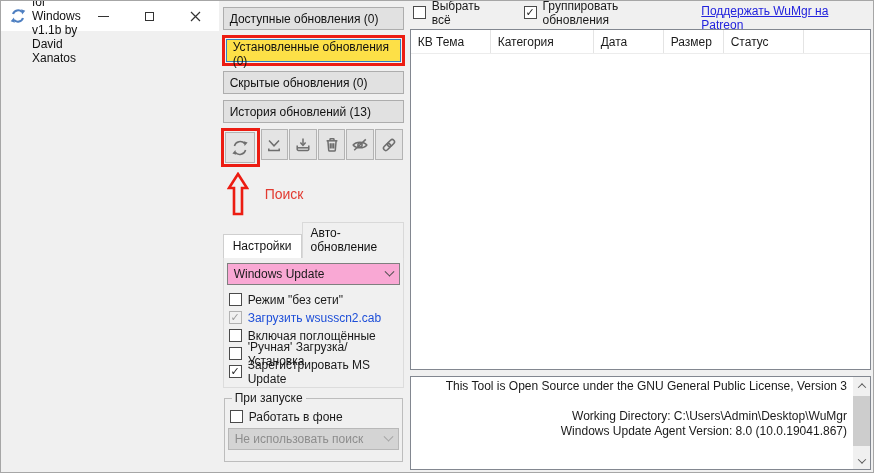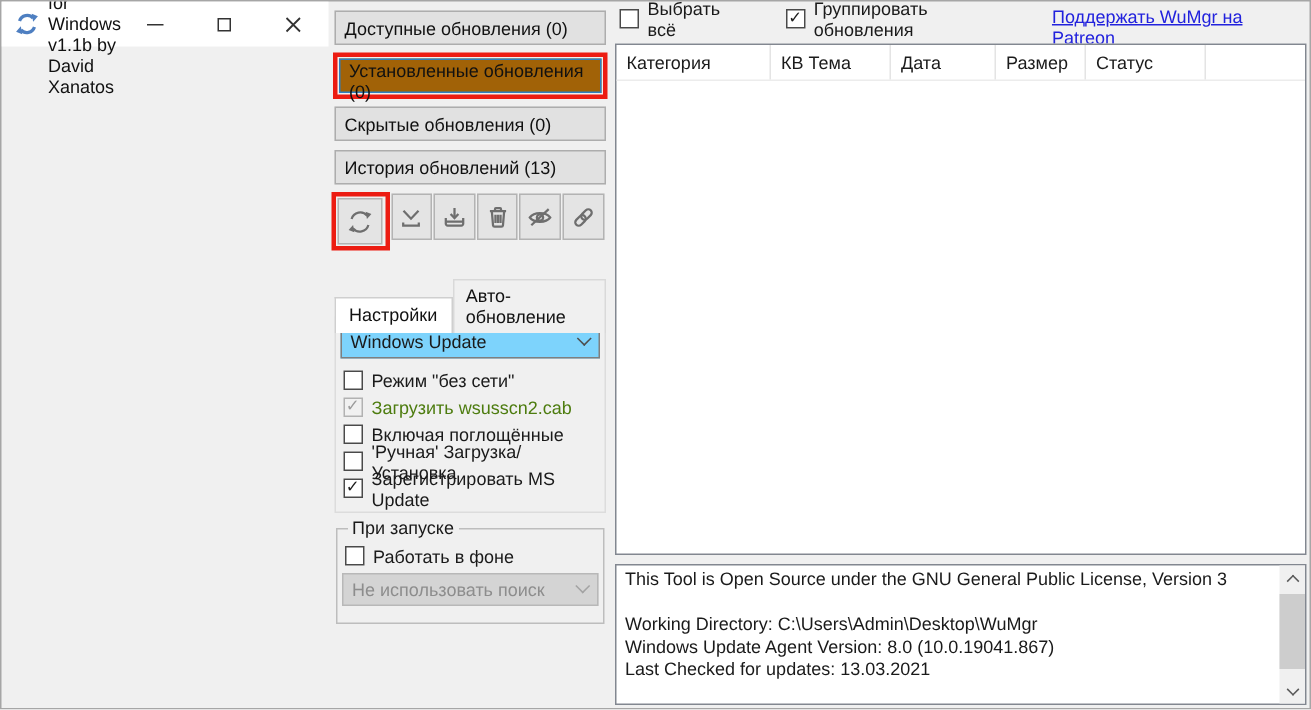--- a/index.html
+++ b/index.html
@@ -19,54 +19,54 @@
 
   
   .content { flex:1; display:flex; min-height:0; }
   .sidebar { width:188px; flex:0 0 188px; padding:6px 3px 2px 4px; overflow:hidden; }
   .main { flex:1; display:flex; flex-direction:column; padding:3px 2px 2px 3px; min-width:0; }
 
   
   .nav-btn { display:block; width:100%; height:23px; background:#e1e1e1; border:1px solid #adadad;
              font:12px "Liberation Sans",sans-serif; text-align:left; padding:0 6px; color:#111;
              margin-bottom:6px; }
-  .nav-btn.selected { background:#a16207; border-color:#2d7fc1; }
+  .nav-btn.selected { background:#fde047; border-color:#2d7fc1; }
   .red-frame { border:3px solid #ec1c12; padding:1px; margin:-1px -1px 5px -1px; }
   .red-frame .nav-btn { margin-bottom:0; }
 
   
   .toolbar { display:flex; align-items:flex-start; margin-top:0; height:41px; }
   .tool-btn { width:30px; height:31px; background:#e4e4e4; border:1px solid #b3b3b3;
               display:flex; align-items:center; justify-content:center; margin-right:1px; }
   .red-frame-sq { border:3px solid #ec1c12; padding:1px; margin:-1px 1px 0 -2px; }
   .tool-btn svg { stroke:#6e6e6e; fill:none; stroke-width:1.5; }
 
   
   .search-note { height:44px; display:flex; align-items:center; margin:2px 0 0 4px; }
   .search-note .label { color:#e23a30; font-size:14px; margin-left:16px; }
 
   
   .tabs { display:flex; align-items:flex-end; margin-top:5px; }
   .tab { padding:3px 8px 4px; border:1px solid #d9d9d9; border-bottom:none; background:#f0f0f0;
-         color:#111; position:relative; top:11px; }
+         color:#111; position:relative; top:1px; }
   .tab.active { background:#ffffff; padding:4px 9px 5px; border-color:#cfcfcf; z-index:2; }
   .tabpanel { border:1px solid #dcdcdc; padding:5px 3px 6px 3px; background:#f0f0f0; }
 
-  .combo { height:22px; background:#7dd3fc; border:1px solid #7f7f7f; display:flex;
+  .combo { height:22px; background:#f9a8d4; border:1px solid #7f7f7f; display:flex;
            align-items:center; padding:0 6px; justify-content:space-between; margin-bottom:6px; }
   .combo .chev { width:7px; height:7px; border-right:1.4px solid #4d4d4d; border-bottom:1.4px solid #4d4d4d;
                  transform:rotate(45deg) translate(-2px,-2px); }
   .combo.disabled { background:#d4d4d4; border-color:#b8b8b8; color:#8d8d8d; }
   .combo.disabled .chev { border-color:#a3a3a3; }
 
   .chk-row { display:flex; align-items:center; height:17px; margin:0 0 1px 2px; }
   .checkbox { width:13px; height:13px; background:#fff; border:1px solid #4a4a4a; margin-right:6px;
               font-size:11px; line-height:11px; text-align:center; color:#1c1c1c; flex:0 0 13px; }
   .chk-row.disabled .checkbox { border-color:#b2b2b2; background:#f1f1f1; color:#9c9c9c; }
-  .chk-row.disabled .chk-label { color:#4d7c0f; }
+  .chk-row.disabled .chk-label { color:#1d4ed8; }
 
   .groupbox { border:1px solid #bdbdbd; margin:10px 1px 0 1px; padding:3px 3px 6px 3px; position:relative; }
   .groupbox .legend { position:absolute; top:-8px; left:7px; background:#f0f0f0; padding:0 3px; }
   .groupbox .inner { padding-top:6px; }
   .groupbox .combo { margin:3px 0 5px 0; }
 
   
   .mtb { height:25px; flex:0 0 25px; display:flex; align-items:flex-start; padding-left:3px; }
   .mtb .chk-row { margin:0; }
   .mtb .gap1 { width:23px; } .mtb .gap2 { width:16px; }
@@ -76,21 +76,21 @@
   .listview { flex:1; background:#fff; border:1px solid #828790; display:flex; flex-direction:column; min-height:0; }
   .lv-header { display:flex; height:24px; flex:0 0 24px; border-bottom:1px solid #ececec; }
   .lv-col { border-right:1px solid #e4e4e4; padding:0 0 0 7px; display:flex; align-items:center;
             color:#1b1b1b; overflow:hidden; white-space:nowrap; }
   .lv-fill { flex:1; border-right:none; }
   .lv-body { flex:1; }
 
   .splitter { height:6px; flex:0 0 6px; }
 
   
-  .logpanel { height:94px; flex:0 0 94px; border:1px solid #828790; background:#fff; display:flex; }
+  .logpanel { height:94px; flex:0 0 94px; border:1px solid #828790; background:#fff; display:flex;text-align:right; }
   .log-text { flex:1; padding:2px 6px; line-height:15px; overflow:hidden; }
   .log-line { min-height:15px; white-space:nowrap; }
   .scrollbar { width:17px; flex:0 0 17px; background:#f0f0f0; display:flex; flex-direction:column; }
   .sb-btn { height:17px; flex:0 0 17px; display:flex; align-items:center; justify-content:center; }
   .sb-chev { width:6px; height:6px; border-right:1.4px solid #5a5a5a; border-bottom:1.4px solid #5a5a5a; }
   .sb-up .sb-chev { transform:rotate(-135deg) translate(-1px,-1px); }
   .sb-dn .sb-chev { transform:rotate(45deg) translate(-1px,-1px); }
   .sb-track { flex:1; position:relative; }
   .sb-thumb { position:absolute; top:2px; left:0; width:17px; height:50px; background:#cdcdcd; }
 </style>
@@ -178,20 +178,26 @@
         <div class="tool-btn">
           <svg width="18" height="18" viewBox="0 0 18 18">
             <g transform="rotate(-45 9 9)">
               <rect x="2.2" y="6.7" width="8" height="4.6" rx="2.3"></rect>
               <rect x="7.8" y="6.7" width="8" height="4.6" rx="2.3"></rect>
             </g>
           </svg>
         </div>
       </div>
 
+      <div class="search-note">
+        <svg width="22" height="44" viewBox="0 0 22 44">
+          <polygon points="11,2 20,16 15,16 15,42 7,42 7,16 2,16" fill="none" stroke="#ec1c12" stroke-width="2.6" stroke-linejoin="miter"></polygon>
+        </svg>
+        <span class="label">Поиск</span>
+      </div>
 
       <div class="tabs">
         <div class="tab active">Настройки</div>
         <div class="tab">Авто-обновление</div>
       </div>
       <div class="tabpanel">
         <div class="combo">
           <span>Windows Update</span>
           <span class="chev"></span>
         </div>
@@ -244,39 +250,38 @@
         <div class="chk-row">
           <span class="checkbox checked">✓</span>
           <span class="chk-label">Группировать обновления</span>
         </div>
         <span class="gap2"></span>
         <a class="patreon" href="#">Поддержать WuMgr на Patreon</a>
       </div>
 
       <div class="listview">
         <div class="lv-header">
+          <div class="lv-col" style="width:80px">КВ Тема</div>
           <div class="lv-col" style="width:103px">Категория</div>
-          <div class="lv-col" style="width:80px">КВ Тема</div>
           <div class="lv-col" style="width:70px">Дата</div>
           <div class="lv-col" style="width:60px">Размер</div>
           <div class="lv-col" style="width:80px">Статус</div>
           <div class="lv-col lv-fill"></div>
         </div>
         <div class="lv-body"></div>
       </div>
 
       <div class="splitter"></div>
 
       <div class="logpanel">
         <div class="log-text">
           <div class="log-line">This Tool is Open Source under the GNU General Public License, Version 3</div>
           <div class="log-line"></div>
           <div class="log-line">Working Directory: C:\Users\Admin\Desktop\WuMgr</div>
           <div class="log-line">Windows Update Agent Version: 8.0 (10.0.19041.867)</div>
-          <div class="log-line">Last Checked for updates: 13.03.2021</div>
         </div>
         <div class="scrollbar">
           <div class="sb-btn sb-up">
               <span class="sb-chev"></span>
             </div>
           <div class="sb-track">
             <div class="sb-thumb"></div>
           </div>
           <div class="sb-btn sb-dn">
               <span class="sb-chev"></span>

